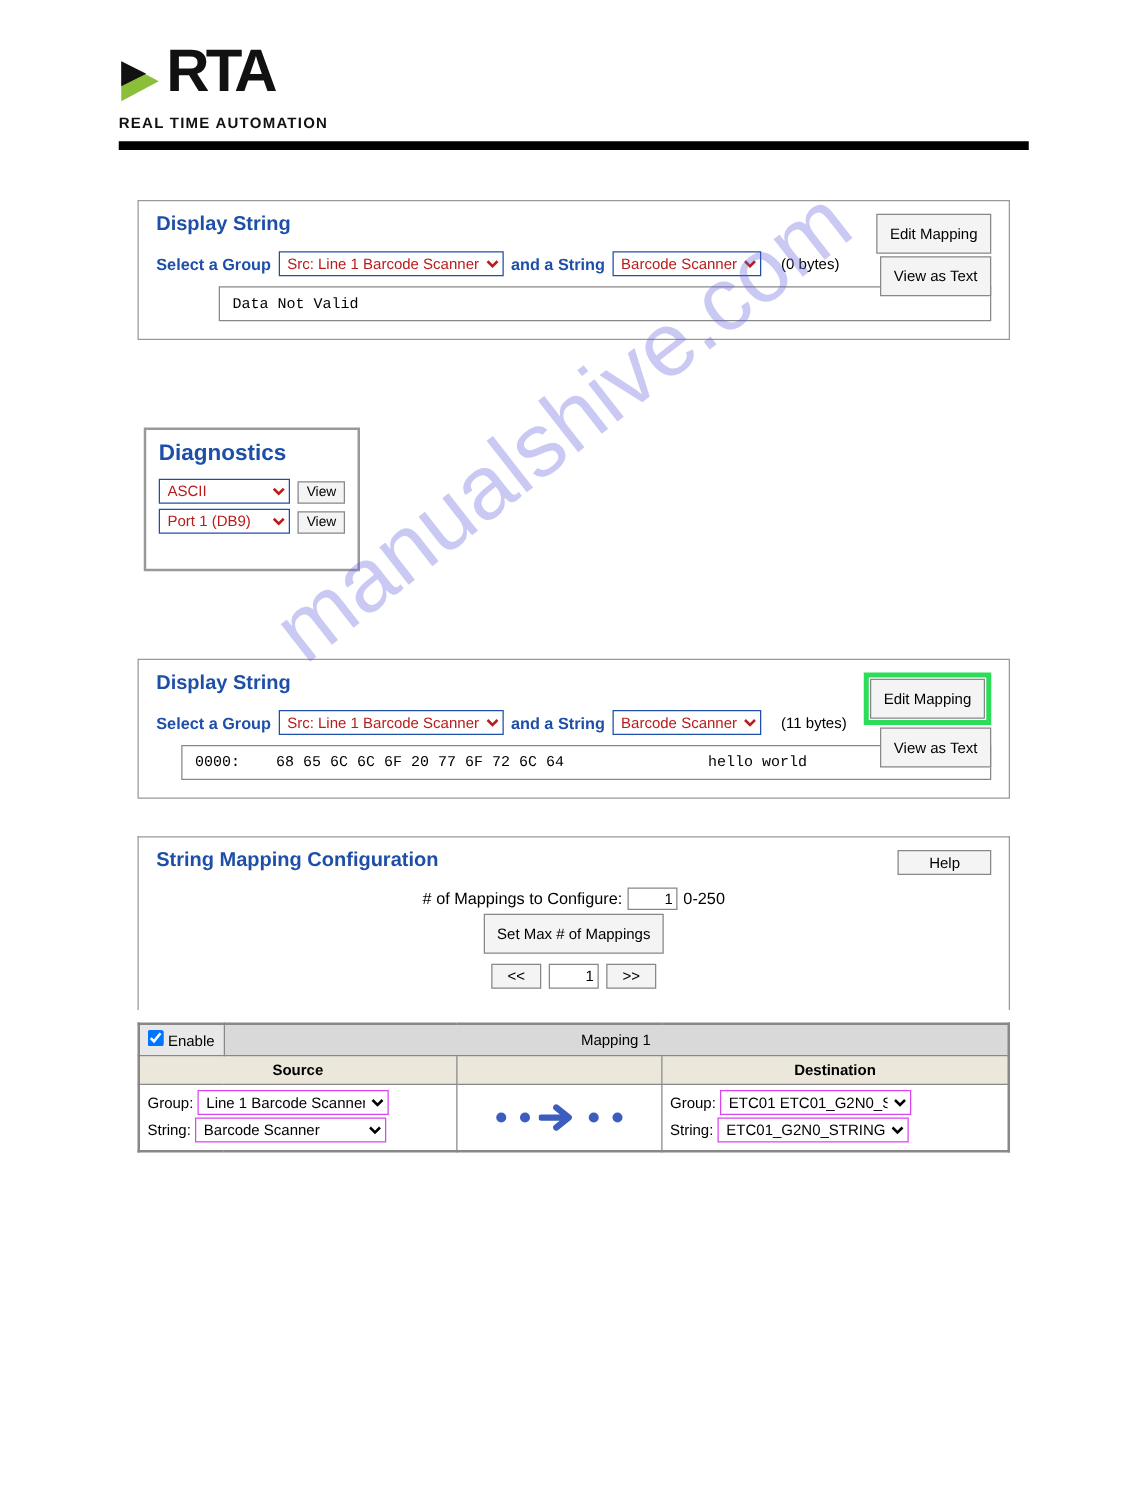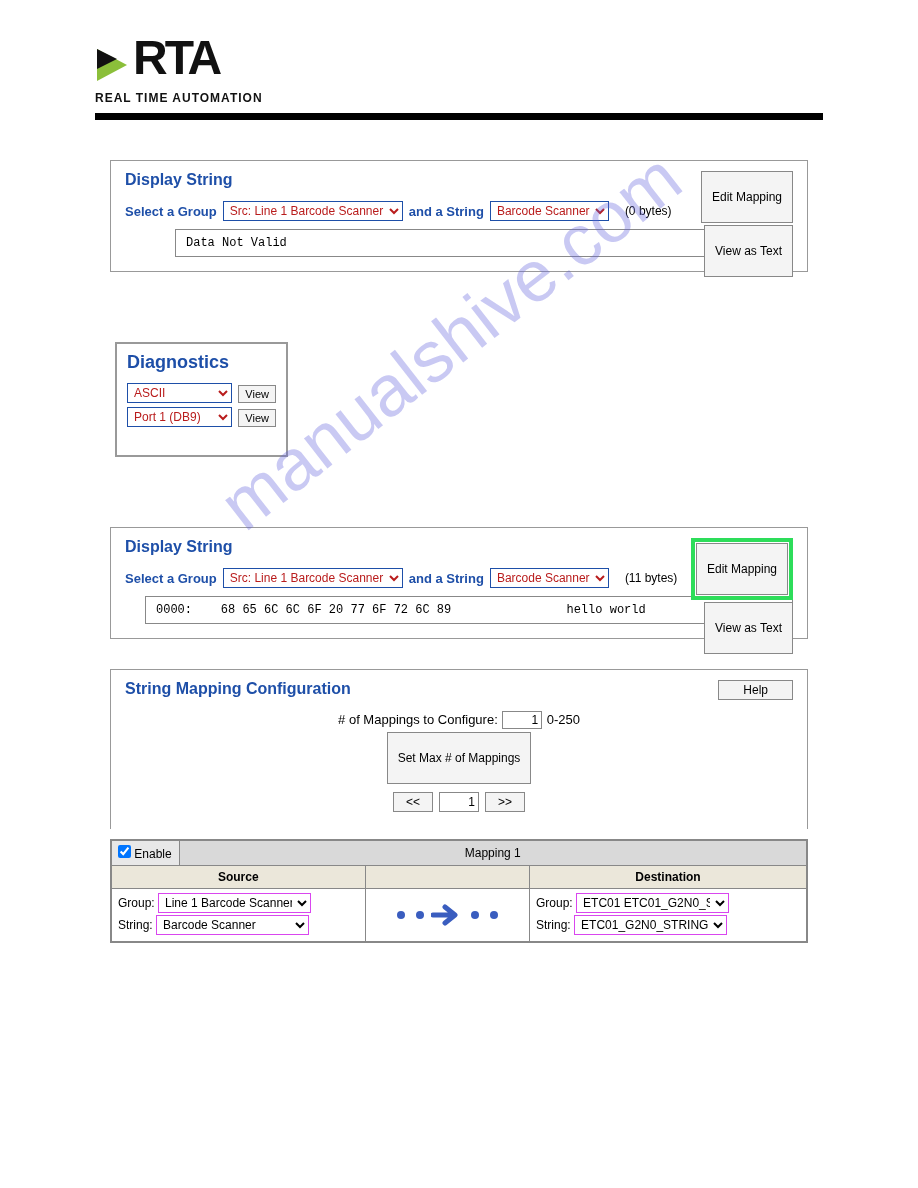--- a/index.html
+++ b/index.html
@@ -32,21 +32,21 @@
   float: right;
   display: flex;
   flex-direction: column;
   gap: 2px;
   align-items: flex-end;
 }
 .btn {
   border: 1px solid #888;
   background: #f4f4f4;
   font-size: 12px;
-  padding: 18px 10px;
+  padding: 8px 10px;
   cursor: pointer;
 }
 .label-blue { color: #1e4fa8; font-weight: 700; font-size: 13px; }
 select {
   border: 1px solid #1e4fa8;
   color: #b91c1c;
   font-size: 12px;
   padding: 1px 2px;
   background: #fff;
 }
@@ -175,21 +175,21 @@
     <button class="btn">View as Text</button>
   </div>
   <div class="panel-title">Display String</div>
   <div class="row-flex">
     <span class="label-blue">Select a Group</span>
     <select><option>Src: Line 1 Barcode Scanner</option></select>
     <span class="label-blue">and a String</span>
     <select><option>Barcode Scanner</option></select>
     <span class="bytes-label">(11 bytes)</span>
   </div>
-  <div class="data-box" style="margin-left:20px">0000:    68 65 6C 6C 6F 20 77 6F 72 6C 89                hello world</div>
+  <div class="data-box" style="margin-left:20px">0000:    68 65 6C 6C 6F 20 77 6F 72 6C 64                hello world</div>
 </div>
 
 <div class="panel-nb">
   <div class="panel-nb-inner">
     <div class="top-btns">
       <button class="btn" style="padding:2px 24px">Help</button>
     </div>
     <div class="panel-title">String Mapping Configuration</div>
     <div class="config-inner">
       <div>

